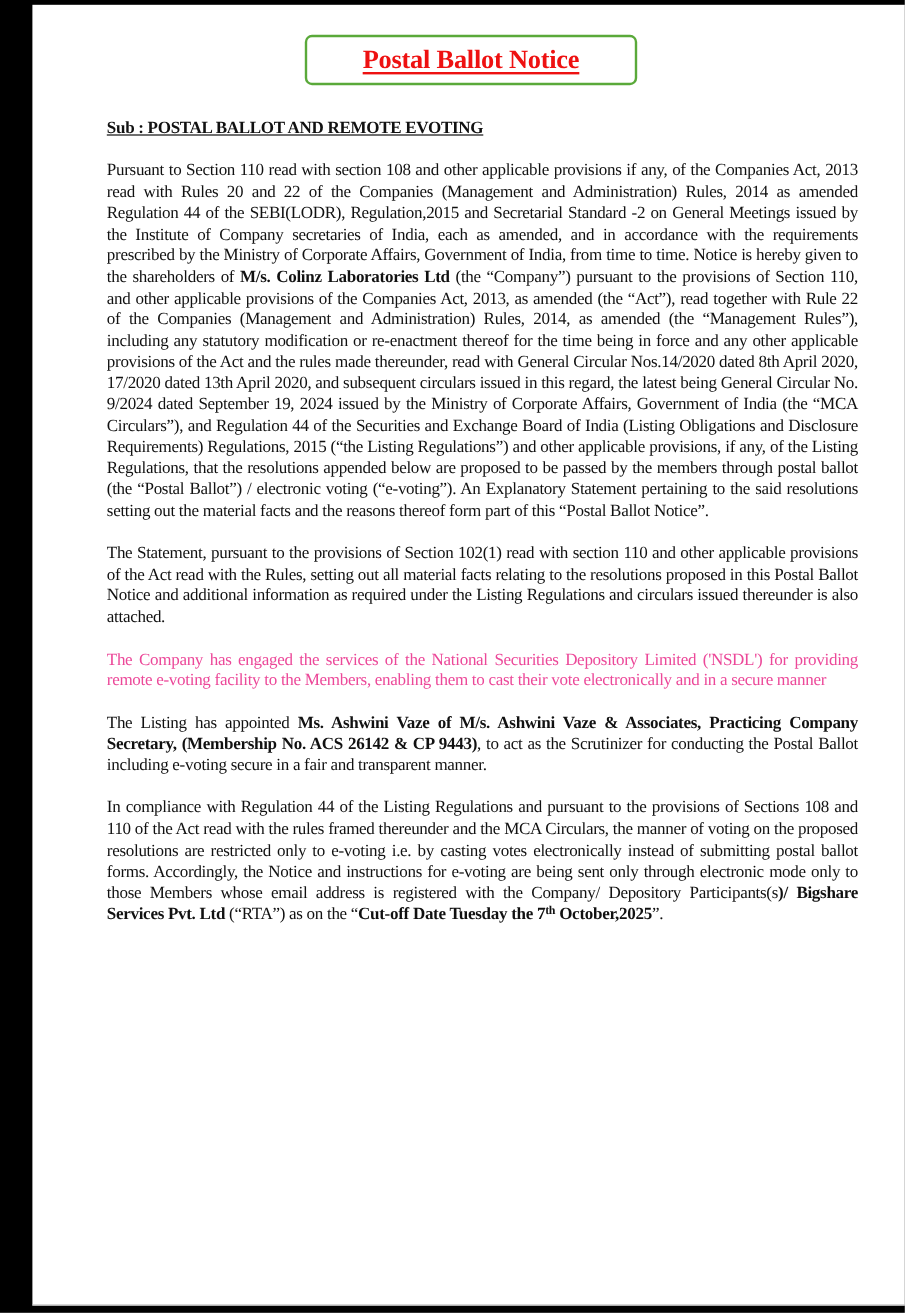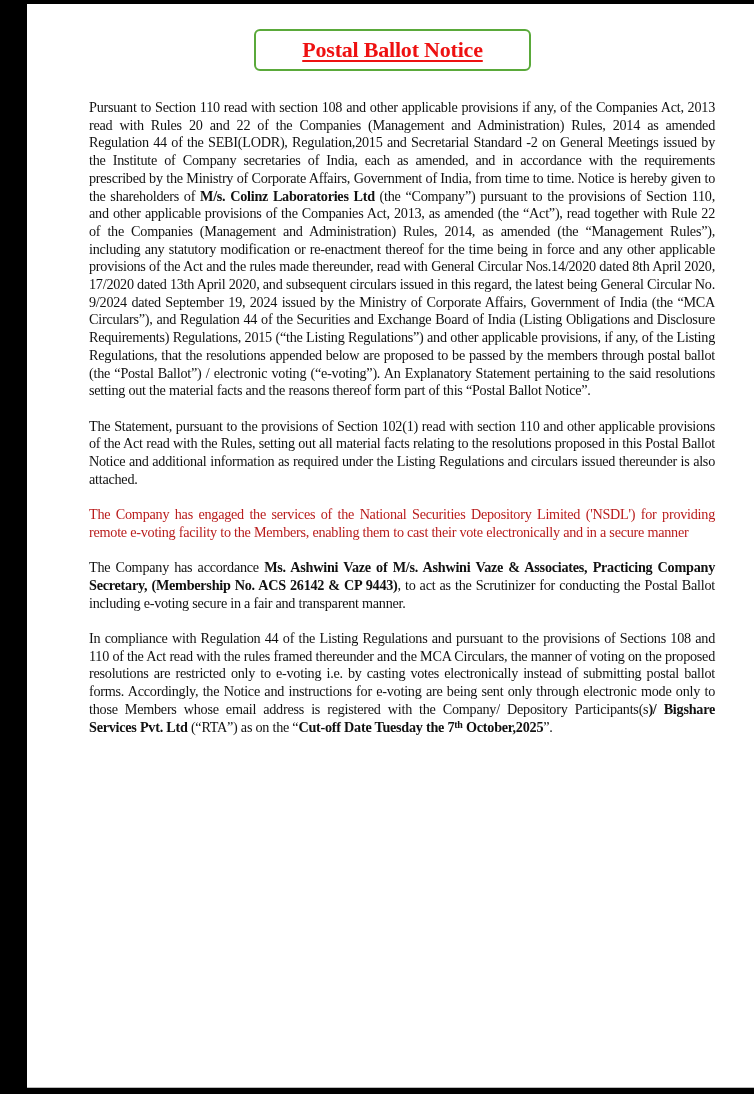--- a/index.html
+++ b/index.html
@@ -25,39 +25,40 @@
     font-family: "Liberation Serif", "DejaVu Serif", serif;
     letter-spacing: -0.2px;
   }
   .body {
     position: absolute; left: 62px; top: 95px; width: 626px;
     font-size: 14.2px; line-height: 17.7px; color: #111;
     letter-spacing: -0.25px;
   }
   .body p { margin: 0 0 17.7px 0; text-align: justify; }
   .sub { font-weight: bold; text-decoration: underline; }
-  .grey { color: #b91c1c; }
+  .grey { color: #ec4899; }
   b { font-weight: bold; }
   sup { font-size: 10px; line-height: 0; vertical-align: 4px; }
 </style>
 </head>
 <body>
 
 <div class="page">
   <div class="title-box">
     <span class="title-text">Postal Ballot Notice</span>
   </div>
 
   <div class="body">
+    <p class="sub">Sub : POSTAL BALLOT AND REMOTE EVOTING</p>
 
     <p><span>Pursuant to Section 110 read with section 108  and other applicable provisions if any, of the Companies Act, 2013 read with Rules 20 and 22 of the Companies (Management and Administration) Rules, 2014 as amended Regulation 44 of the SEBI(LODR), Regulation,2015 and Secretarial Standard -2 on General Meetings issued by the Institute of Company secretaries of India, each as amended, and in accordance  with the requirements prescribed by the Ministry of Corporate Affairs, Government of India, from time to time.  Notice is hereby given to the shareholders of </span><b>M/s. Colinz Laboratories Ltd</b><span> (the “Company”) pursuant to the provisions of Section 110, and other applicable provisions of the Companies Act, 2013, as amended (the “Act”), read together with Rule 22 of the Companies (Management and Administration) Rules, 2014, as amended (the “Management Rules”), including any statutory modification or re-enactment thereof for the time being in force and any other applicable provisions of the Act and the rules made thereunder, read with General Circular Nos.14/2020 dated 8th April 2020, 17/2020 dated 13th April 2020, and subsequent circulars issued in this regard, the latest being General Circular No. 9/2024 dated September 19, 2024 issued by the Ministry of Corporate Affairs, Government of India (the “MCA Circulars”), and Regulation 44 of the Securities and Exchange Board of India (Listing Obligations and Disclosure Requirements) Regulations, 2015 (“the Listing Regulations”) and other applicable provisions, if any, of the Listing Regulations, that the resolutions appended below are proposed to be passed by the members through postal ballot (the “Postal Ballot”) / electronic voting (“e-voting”). An Explanatory Statement pertaining to the said resolutions setting out the material facts and the reasons thereof form part of this “Postal Ballot Notice”.</span></p>
 
     <p>The Statement, pursuant to the provisions of Section 102(1) read with section 110 and other applicable provisions of the Act read with the Rules, setting out all material facts relating to the resolutions proposed in this Postal Ballot Notice and additional information as required under the Listing Regulations and circulars issued thereunder is also attached.</p>
 
     <p class="grey">The Company has engaged the services of the National Securities Depository Limited ('NSDL') for providing remote e-voting facility to the Members, enabling them to cast their vote electronically and in a secure manner</p>
 
-    <p><span>The Company has accordance </span><b>Ms. Ashwini Vaze of M/s. Ashwini Vaze &amp; Associates, Practicing Company Secretary, (Membership No. ACS 26142 &amp; CP 9443)</b><span>, to act as the Scrutinizer for conducting the Postal Ballot including e-voting secure in a fair and transparent manner.</span></p>
+    <p><span>The Listing has appointed </span><b>Ms. Ashwini Vaze of M/s. Ashwini Vaze &amp; Associates, Practicing Company Secretary, (Membership No. ACS 26142 &amp; CP 9443)</b><span>, to act as the Scrutinizer for conducting the Postal Ballot including e-voting secure in a fair and transparent manner.</span></p>
 
     <p><span>In compliance with Regulation 44 of the Listing Regulations and pursuant to the provisions of Sections 108 and 110 of the Act read with the rules framed thereunder and the MCA Circulars, the manner of voting on the proposed resolutions are restricted only to e-voting i.e. by casting votes electronically instead of submitting postal ballot forms. Accordingly, the Notice and instructions for e-voting are being sent only through electronic mode only to those Members whose email address is registered with the Company/ Depository Participants(s</span><b>)/ Bigshare Services Pvt. Ltd</b><span> (“RTA”) as on the “</span><b><span>Cut-off Date Tuesday the 7</span><sup>th</sup><span> October,2025</span></b><span>”.</span></p>
 
 
   </div>
 </div>
 
 </body></html>

